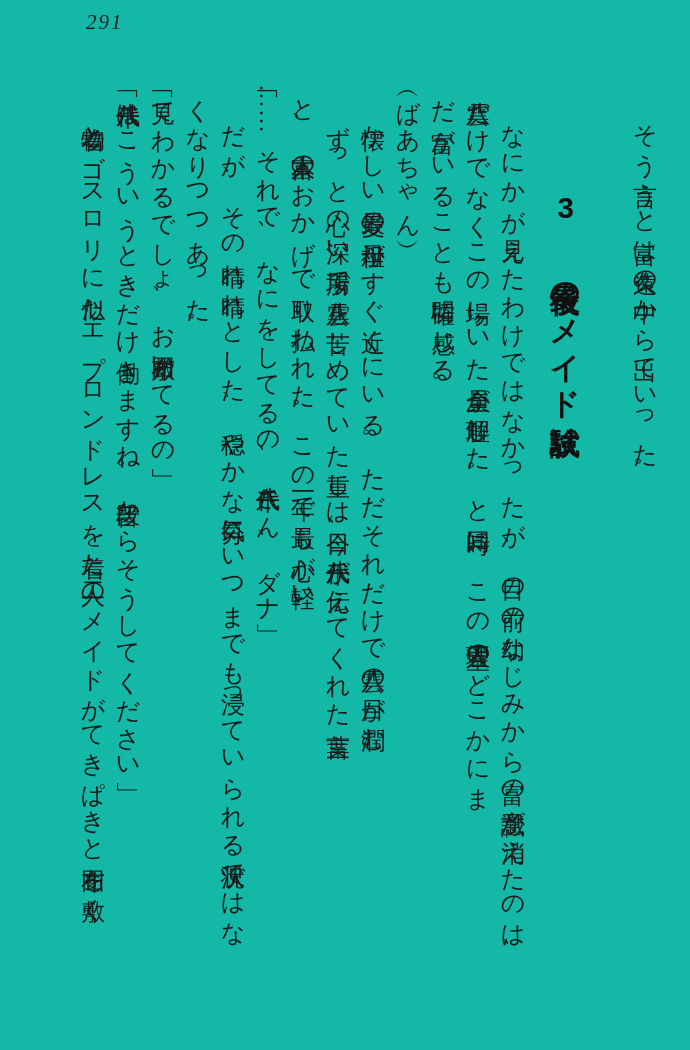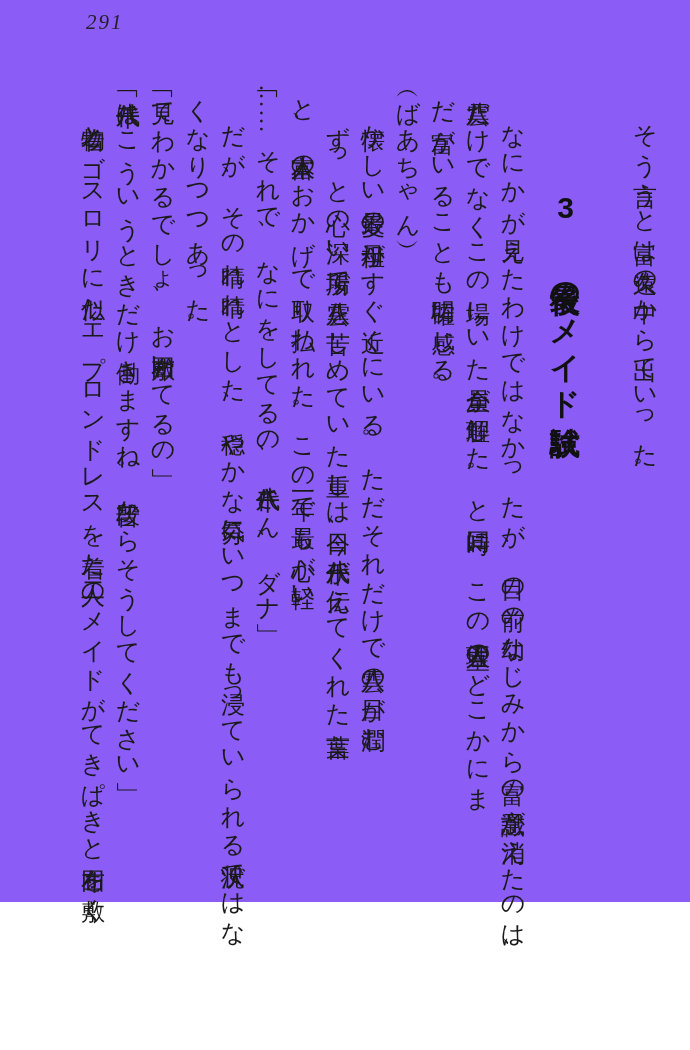--- a/index.html
+++ b/index.html
@@ -5,22 +5,22 @@
   html, body {
     margin: 0;
     padding: 0;
     width: 690px;
     height: 1050px;
     overflow: hidden;
   }
   .page {
     position: relative;
     width: 690px;
-    height: 902px;
-    background: #8b5cf6;
+    height: 1050px;
+    background: #14b8a6;
     color: #1a1a1a;
   }
   .page-number {
     position: absolute;
     top: 10px;
     left: 86px;
     font-family: "Liberation Serif", "DejaVu Serif", serif;
     font-style: italic;
     font-size: 21px;
     letter-spacing: 2px;

